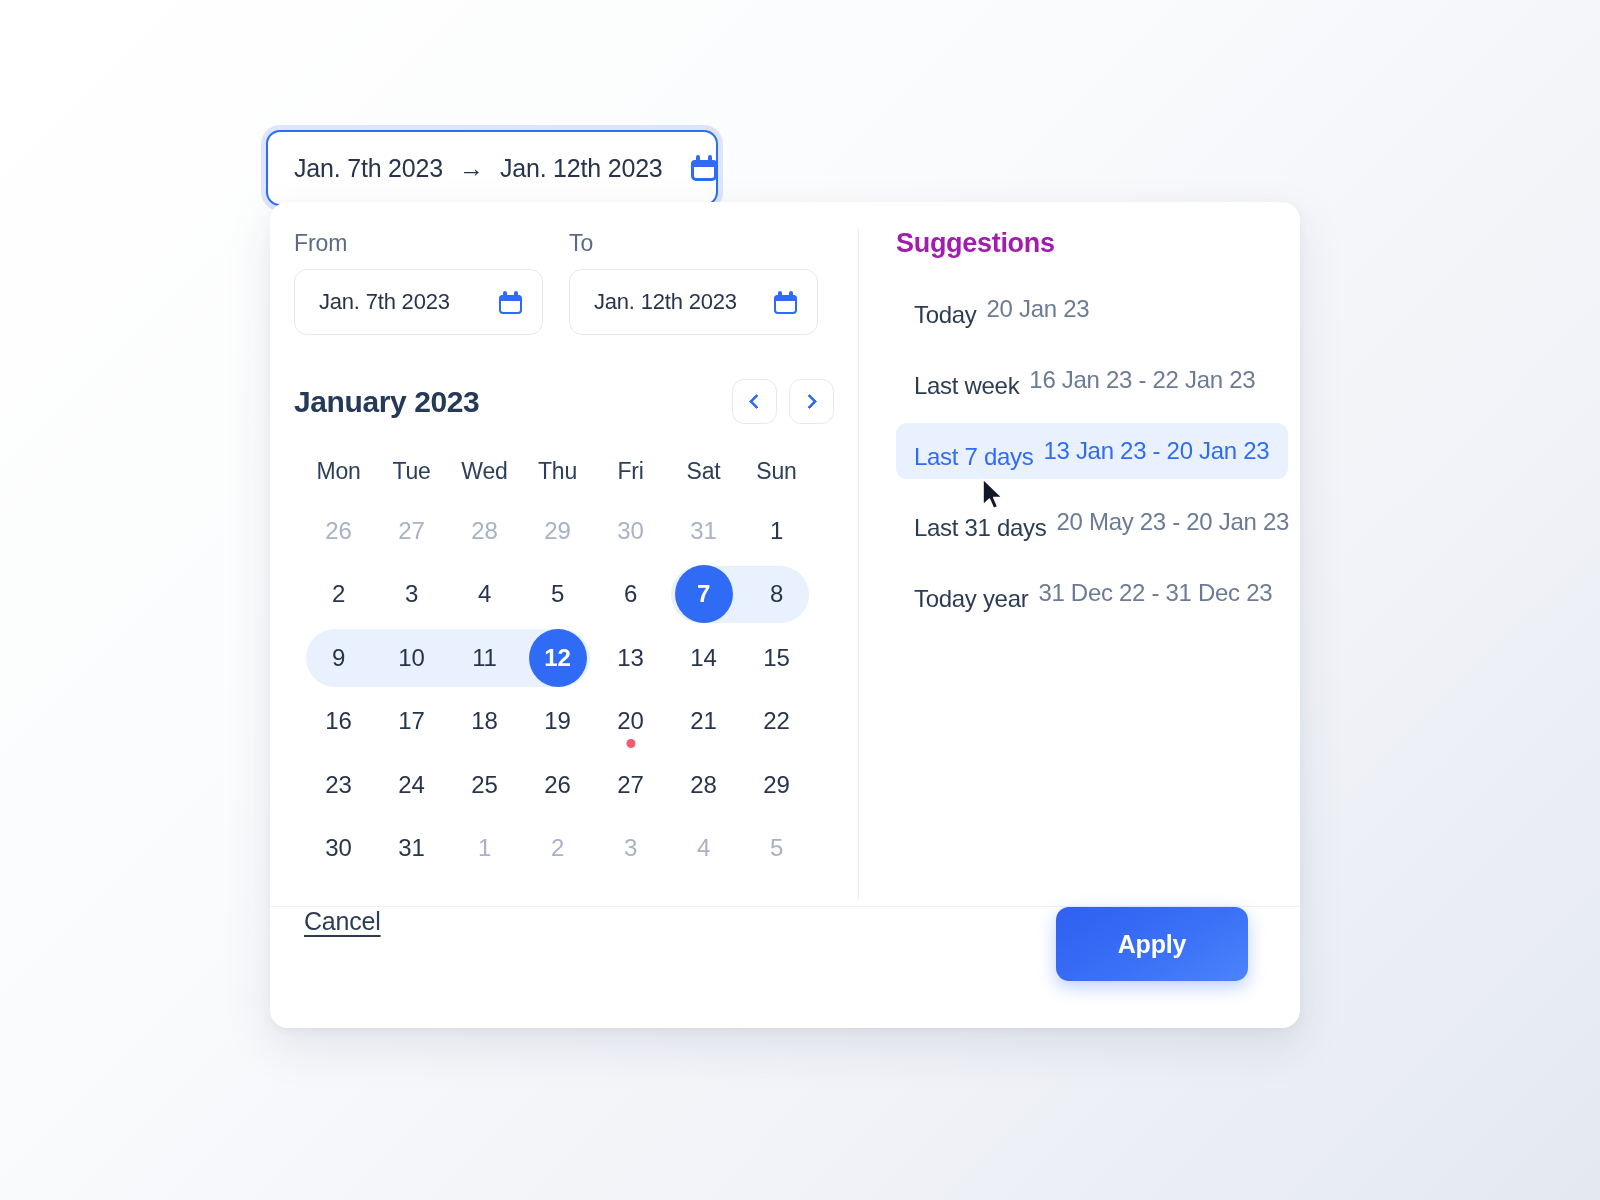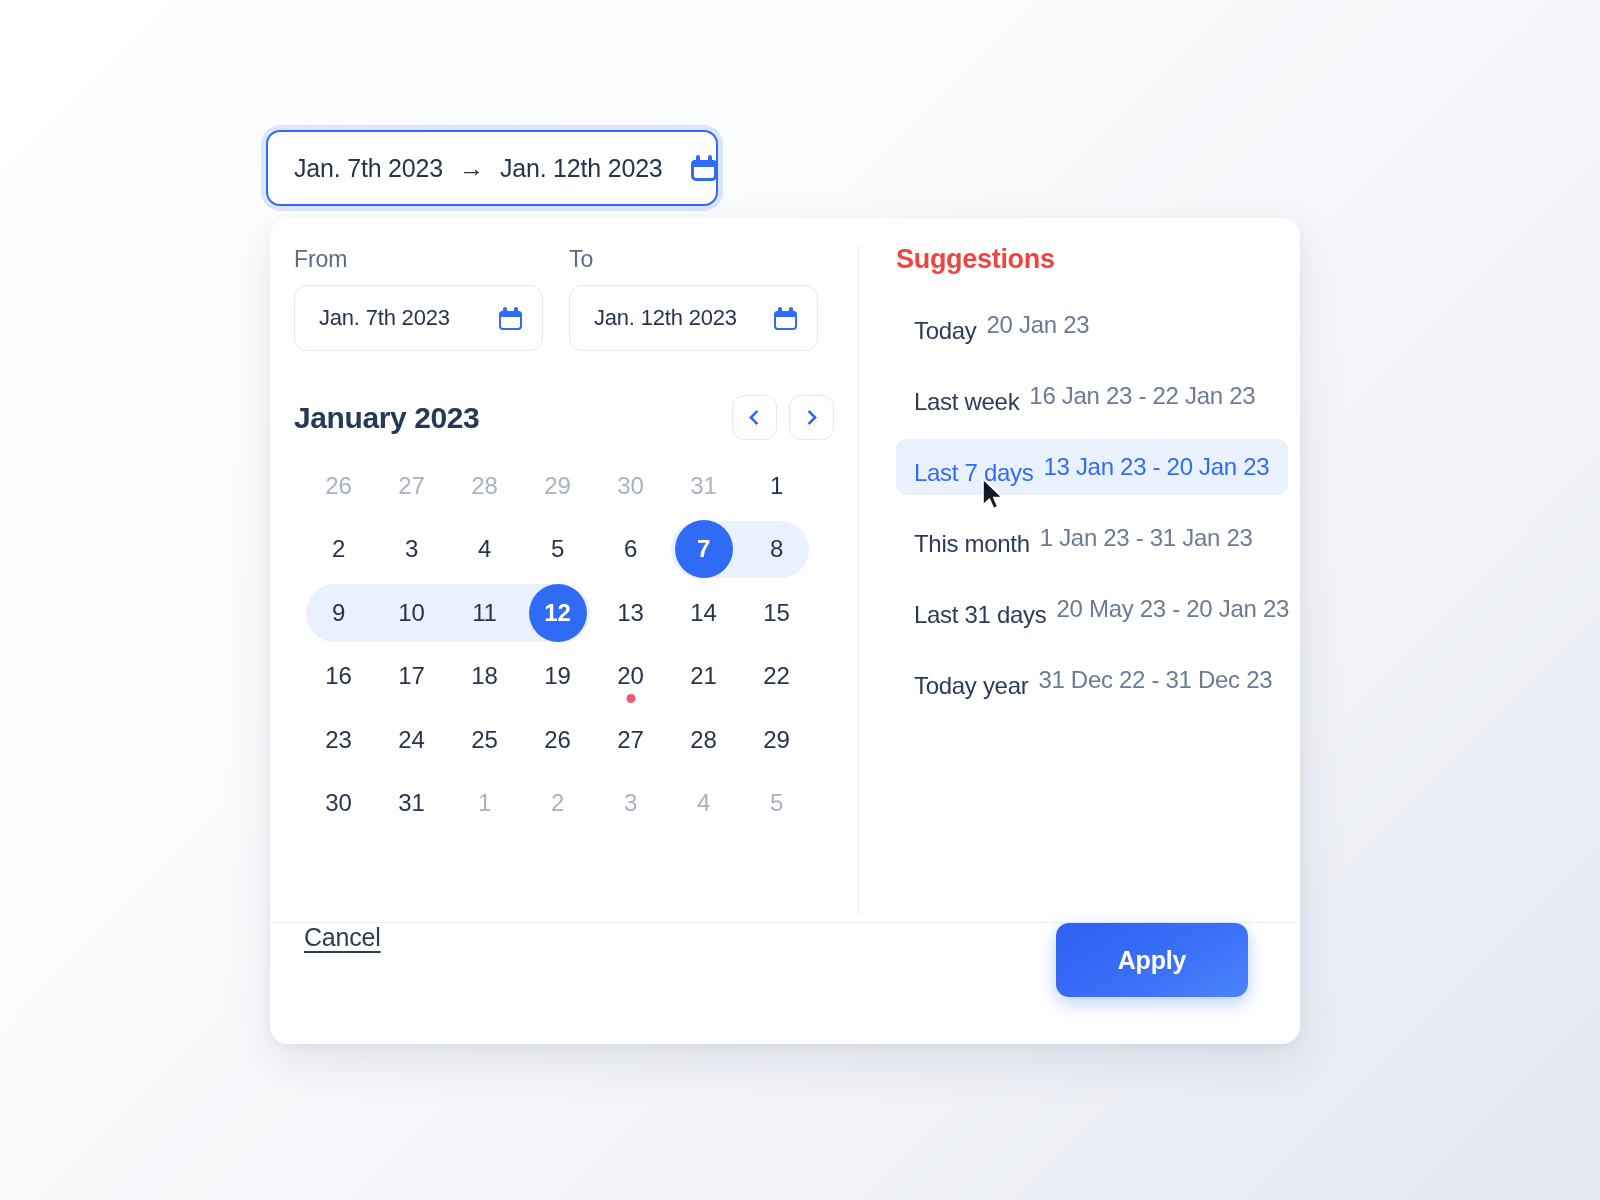--- a/index.html
+++ b/index.html
@@ -88,21 +88,21 @@
   .cal-icon.sm .body { top: 4px; width: 23px; height: 19px; border-width: 2.6px; border-radius: 4px; }
   .cal-icon.sm .bar { top: 4px; width: 23px; height: 6px; }
   .cal-icon.sm .peg { height: 7px; width: 3.6px; }
   .cal-icon.sm .peg.l { left: 4px; }
   .cal-icon.sm .peg.r { right: 4px; }
 
   
   .card {
     position: absolute;
     left: 270px;
-    top: 218px;
+    top: 202px;
     width: 1030px;
     height: 826px;
     background: #ffffff;
     border-radius: 18px;
     box-shadow: 0 18px 48px rgba(38,52,84,0.10), 0 3px 10px rgba(38,52,84,0.05);
     overflow: hidden;
   }
 
   .card-body {
     display: flex;
@@ -254,21 +254,21 @@
     transform: translateX(-50%);
     width: 9px; height: 9px;
     border-radius: 50%;
     background: #f05a72;
   }
 
   
   .sugg-title {
     font-size: 27px;
     font-weight: bold;
-    color: #ef4444;
+    color: #a21caf;
     letter-spacing: -0.3px;
     margin-bottom: 12px;
   }
   .sugg-list { margin-top: 22px; }
   .sugg-item {
     height: 56px;
     display: flex;
     align-items: center;
     padding: 0 18px;
     border-radius: 11px;
@@ -396,20 +396,29 @@
         <div class="month-title">January 2023</div>
         <div class="nav-spacer"></div>
         <div class="nav-btn">
           <span class="chev left"></span>
         </div>
         <div class="nav-btn">
           <span class="chev right"></span>
         </div>
       </div>
 
+      <div class="weekdays" id="weekdays">
+          <div class="wd">Mon</div>
+          <div class="wd">Tue</div>
+          <div class="wd">Wed</div>
+          <div class="wd">Thu</div>
+          <div class="wd">Fri</div>
+          <div class="wd">Sat</div>
+          <div class="wd">Sun</div>
+        </div>
       <div class="weeks" id="weeks">
           <div class="week">
             <div class="day muted">26</div>
             <div class="day muted">27</div>
             <div class="day muted">28</div>
             <div class="day muted">29</div>
             <div class="day muted">30</div>
             <div class="day muted">31</div>
             <div class="day">1</div>
           </div>
@@ -472,24 +481,20 @@
           </div>
           <div class="sugg-item">
             <span class="lbl">Last week</span>
             <span class="rng">16 Jan 23 - 22 Jan 23</span>
           </div>
           <div class="sugg-item active">
             <span class="lbl">Last 7 days</span>
             <span class="rng">13 Jan 23 - 20 Jan 23</span>
           </div>
           <div class="sugg-item">
-            <span class="lbl">This month</span>
-            <span class="rng">1 Jan 23 - 31 Jan 23</span>
-          </div>
-          <div class="sugg-item">
             <span class="lbl">Last 31 days</span>
             <span class="rng">20 May 23 - 20 Jan 23</span>
           </div>
           <div class="sugg-item">
             <span class="lbl">Today year</span>
             <span class="rng">31 Dec 22 - 31 Dec 23</span>
           </div>
         </div>
     </div>
   </div>

